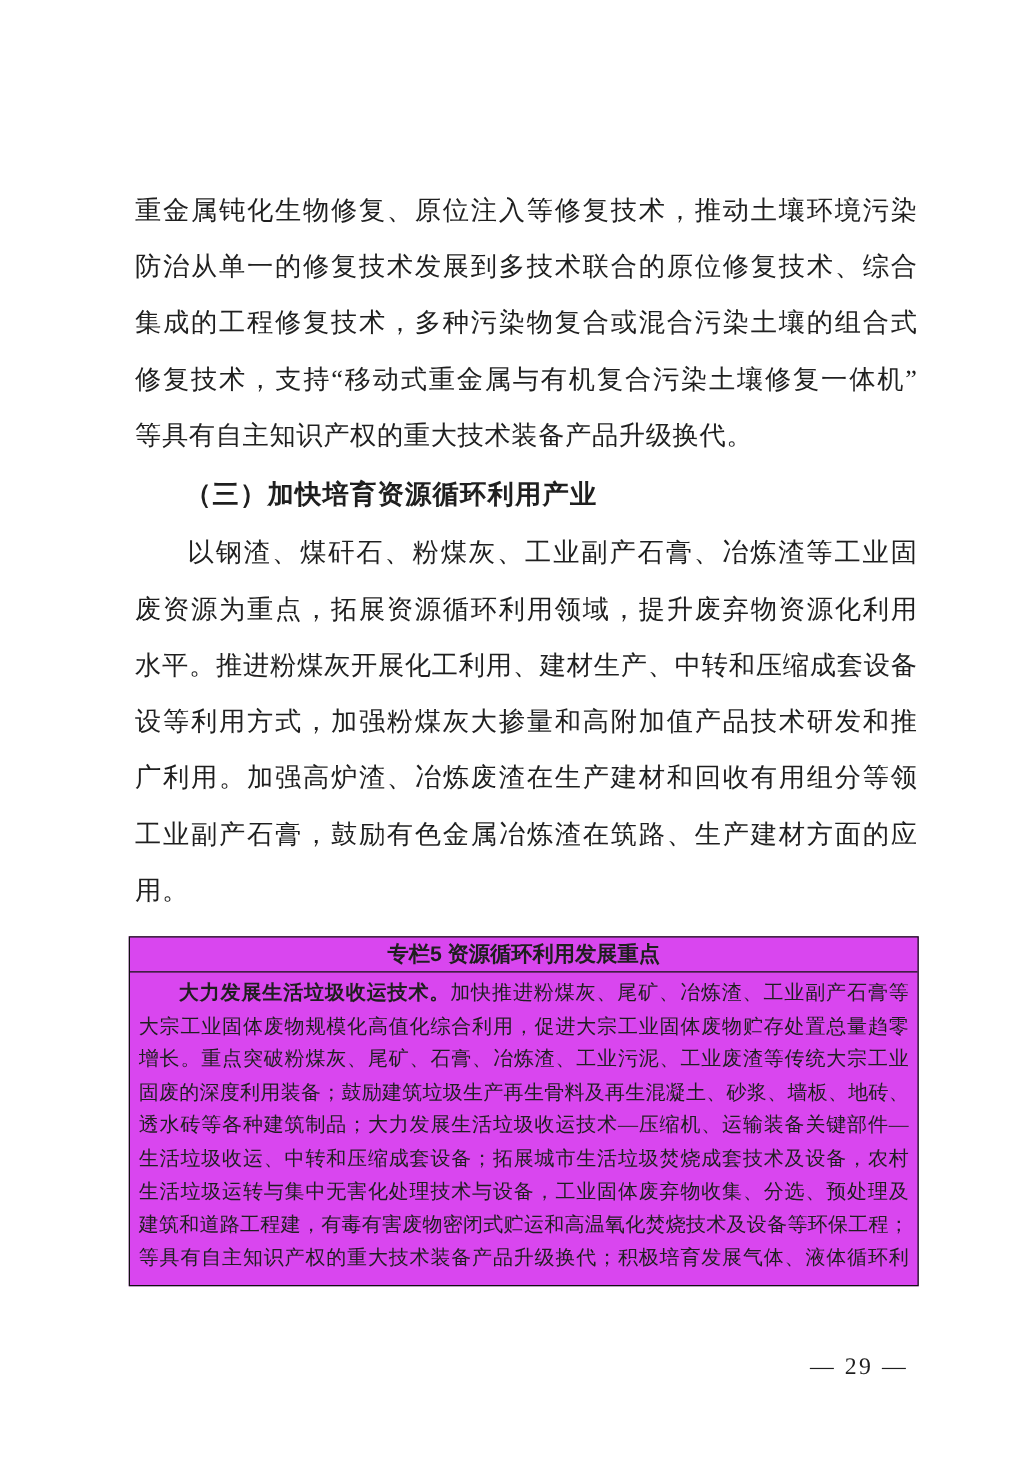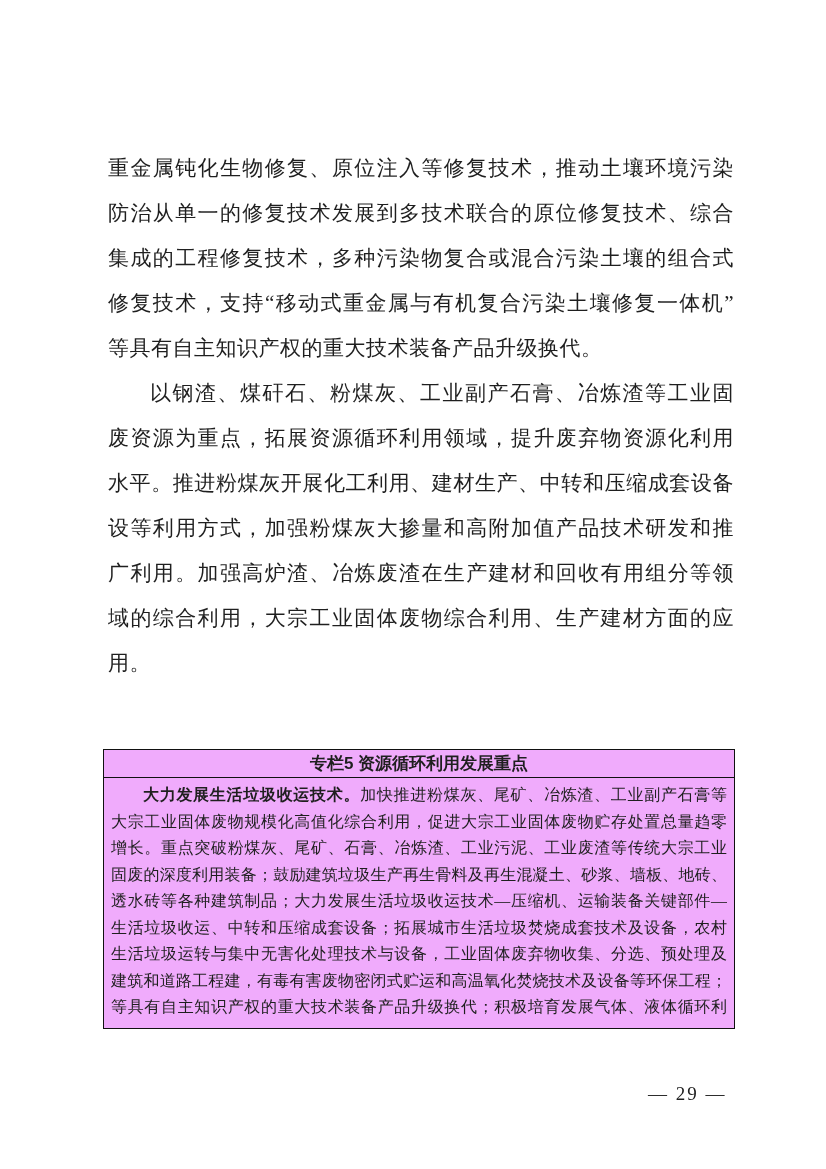--- a/index.html
+++ b/index.html
@@ -44,21 +44,21 @@
     letter-spacing: 1px;
     overflow: hidden;
   }
   .column-box {
     position: absolute;
     left: 103px;
     top: 749px;
     width: 632px;
     border: 1.5px solid #111111;
     box-sizing: border-box;
-    background: #f0abfc;
+    background: #d946ef;
   }
   .box-header {
     height: 27px;
     line-height: 27px;
     text-align: center;
     font-size: 17px;
     font-weight: bold;
     font-family: "Liberation Sans", sans-serif;
     border-bottom: 1px solid #111111;
     overflow: hidden;
@@ -94,28 +94,29 @@
 <div class="main-text">
 
   <p class="para">
     <span class="tline just" style="display:block">重金属钝化生物修复、原位注入等修复技术，推动土壤环境污染</span>
     <span class="tline just" style="display:block">防治从单一的修复技术发展到多技术联合的原位修复技术、综合</span>
     <span class="tline just" style="display:block">集成的工程修复技术，多种污染物复合或混合污染土壤的组合式</span>
     <span class="tline just" style="display:block">修复技术，支持“移动式重金属与有机复合污染土壤修复一体机”</span>
     <span class="tline" style="display:block">等具有自主知识产权的重大技术装备产品升级换代。</span>
   </p>
 
+  <h3 class="section-heading">（三）加快培育资源循环利用产业</h3>
 
   <p class="para">
     <span class="tline just indent2" style="display:block">以钢渣、煤矸石、粉煤灰、工业副产石膏、冶炼渣等工业固</span>
     <span class="tline just" style="display:block">废资源为重点，拓展资源循环利用领域，提升废弃物资源化利用</span>
     <span class="tline just" style="display:block">水平。推进粉煤灰开展化工利用、建材生产、中转和压缩成套设备</span>
     <span class="tline just" style="display:block">设等利用方式，加强粉煤灰大掺量和高附加值产品技术研发和推</span>
     <span class="tline just" style="display:block">广利用。加强高炉渣、冶炼废渣在生产建材和回收有用组分等领</span>
-    <span class="tline just" style="display:block">域的综合利用，大宗工业固体废物综合利用、生产建材方面的应</span>
+    <span class="tline just" style="display:block">工业副产石膏，鼓励有色金属冶炼渣在筑路、生产建材方面的应</span>
     <span class="tline" style="display:block">用。</span>
   </p>
 
 </div>
 
 <div class="column-box">
   <div class="box-header">专栏5 资源循环利用发展重点</div>
   <div class="box-body">
     <div class="bline bline-indent"><span class="bold-lead">大力发展生活垃圾收运技术。</span><span>加快推进粉煤灰、尾矿、冶炼渣、工业副产石膏等</span></div>
     <div class="bline">大宗工业固体废物规模化高值化综合利用，促进大宗工业固体废物贮存处置总量趋零</div>

